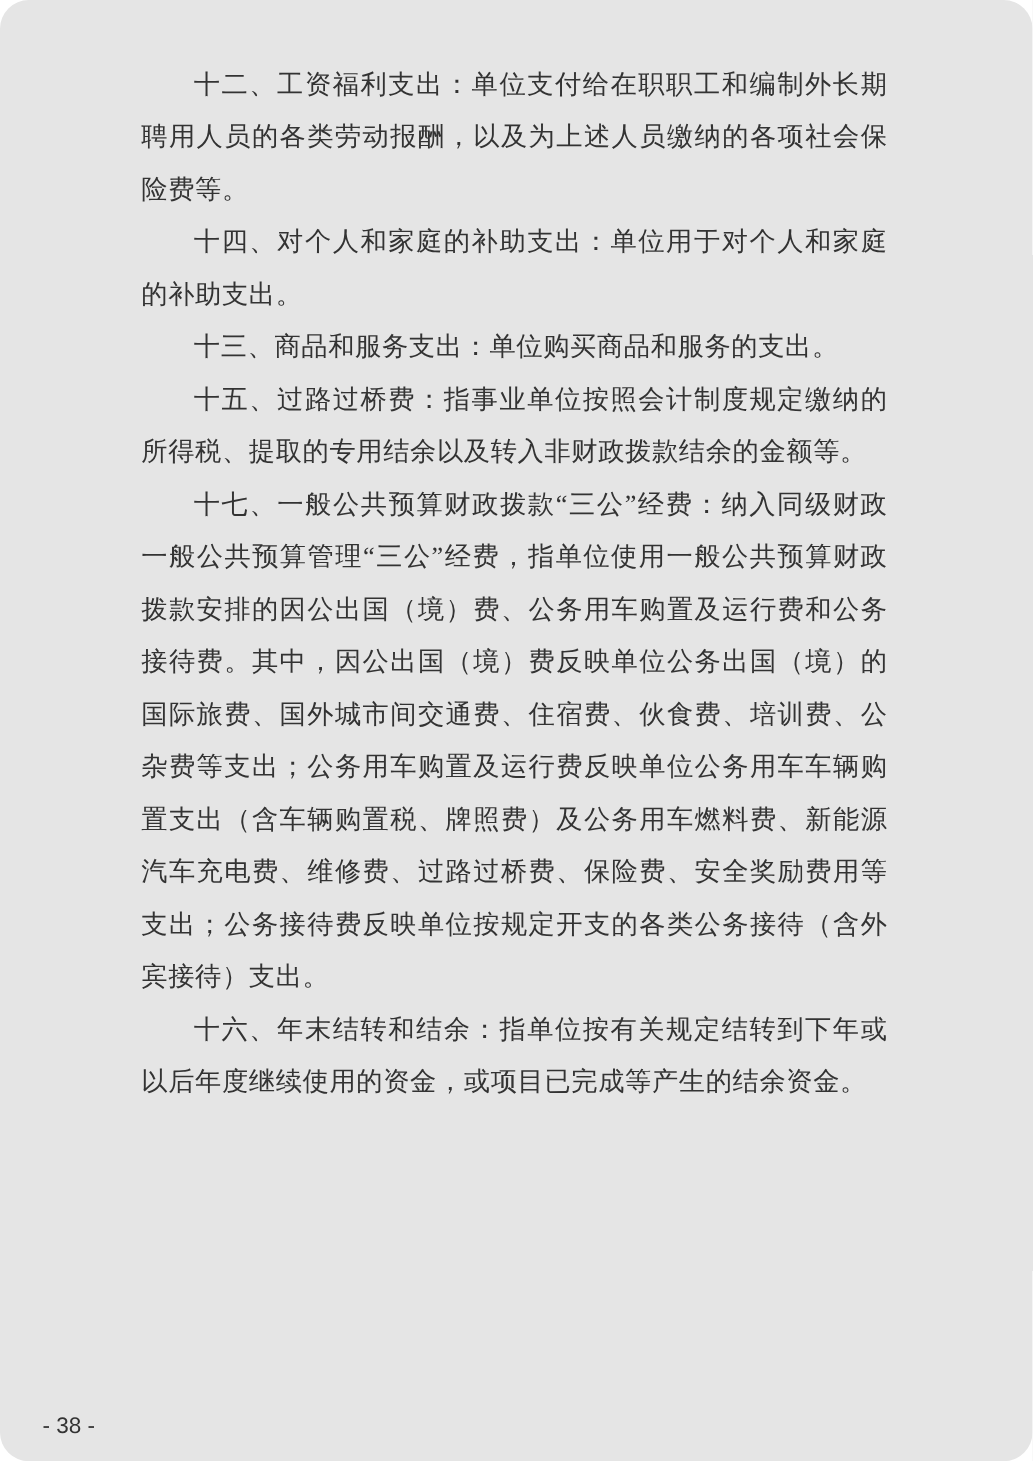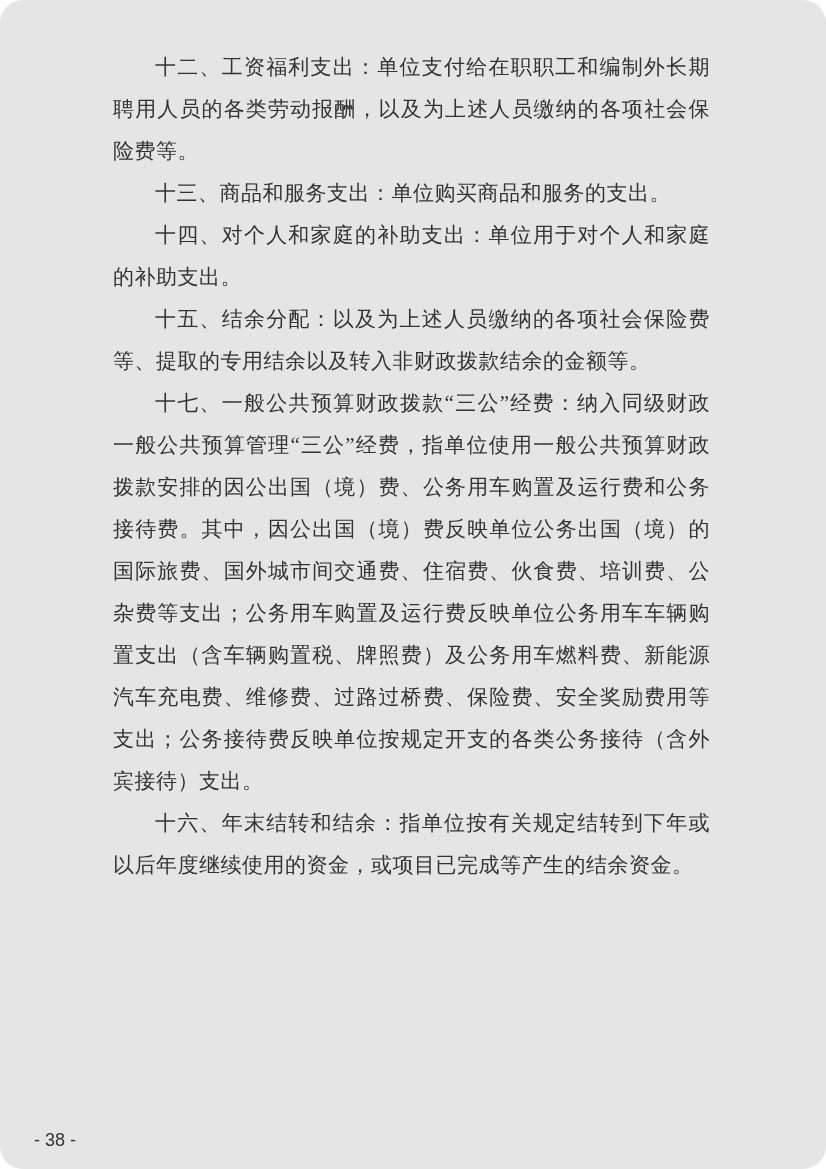--- a/index.html
+++ b/index.html
@@ -46,20 +46,20 @@
     color: #333333;
     padding-left: 34px;
   }
 </style>
 </head>
 <body>
 
 <div class="page">
   <div class="content">
     <p class="para">十二、工资福利支出：单位支付给在职职工和编制外长期聘用人员的各类劳动报酬，以及为上述人员缴纳的各项社会保险费等。</p>
+    <p class="para">十四、对个人和家庭的补助支出：单位用于对个人和家庭的补助支出。</p>
     <p class="para">十三、商品和服务支出：单位购买商品和服务的支出。</p>
-    <p class="para">十四、对个人和家庭的补助支出：单位用于对个人和家庭的补助支出。</p>
-    <p class="para">十五、结余分配：以及为上述人员缴纳的各项社会保险费等、提取的专用结余以及转入非财政拨款结余的金额等。</p>
+    <p class="para">十五、过路过桥费：指事业单位按照会计制度规定缴纳的所得税、提取的专用结余以及转入非财政拨款结余的金额等。</p>
     <p class="para">十七、一般公共预算财政拨款“三公”经费：纳入同级财政一般公共预算管理“三公”经费，指单位使用一般公共预算财政拨款安排的因公出国（境）费、公务用车购置及运行费和公务接待费。其中，因公出国（境）费反映单位公务出国（境）的国际旅费、国外城市间交通费、住宿费、伙食费、培训费、公杂费等支出；公务用车购置及运行费反映单位公务用车车辆购置支出（含车辆购置税、牌照费）及公务用车燃料费、新能源汽车充电费、维修费、过路过桥费、保险费、安全奖励费用等支出；公务接待费反映单位按规定开支的各类公务接待（含外宾接待）支出。</p>
     <p class="para">十六、年末结转和结余：指单位按有关规定结转到下年或以后年度继续使用的资金，或项目已完成等产生的结余资金。</p>
   </div>
   <div class="footer">- 38 -</div>
 </div>
 
 </body></html>

